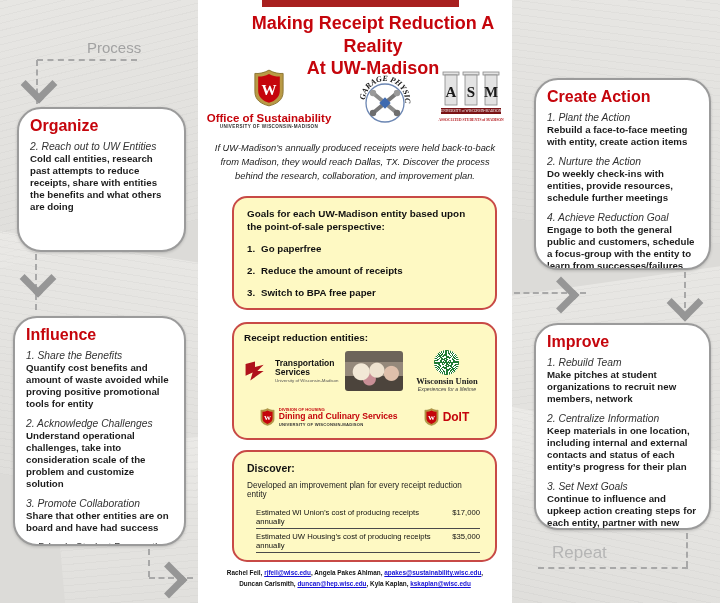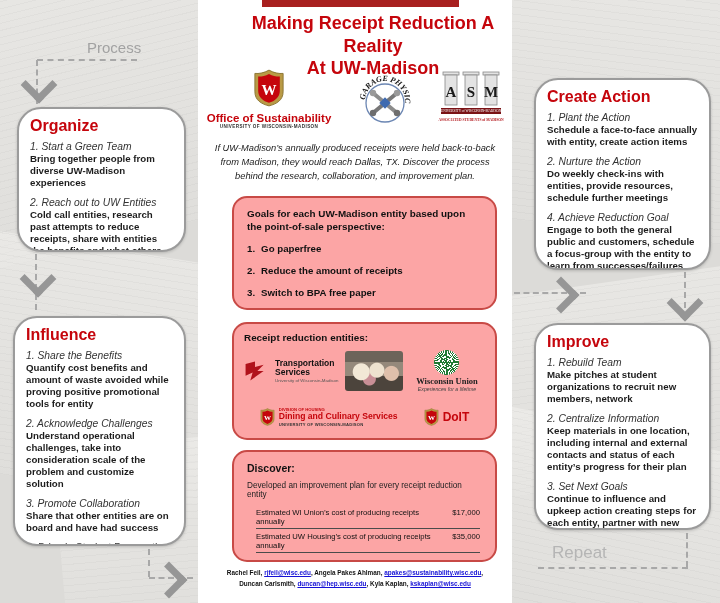--- a/index.html
+++ b/index.html
@@ -50,21 +50,21 @@
          font-weight:bold;font-size:18px;line-height:1.25;}
   .logos{position:absolute;top:60px;left:8px;right:8px;height:78px;
          display:flex;justify-content:space-between;align-items:center;}
   .logo-sust{width:126px;text-align:center;}
   .logo-sust .t1{color:#c5050c;font-size:11.5px;font-weight:bold;margin-top:1px;}
   .logo-sust .t2{color:#333;font-size:4.6px;font-weight:bold;letter-spacing:.4px;}
   .logo-union,.logo-sust,.logo-asm,.logo-garage{flex:none;}
   .intro{position:absolute;top:142px;left:14px;right:14px;text-align:center;
          font-style:italic;font-size:9.3px;line-height:1.5;color:#1c1c1c;}
 
-  .redbox{position:absolute;left:34px;width:265px;box-sizing:border-box;background:#fca5a5;
+  .redbox{position:absolute;left:34px;width:265px;box-sizing:border-box;background:#fef9c3;
           border:2px solid #c84a46;border-radius:15px;overflow:hidden;}
   #goals-box{top:196px;height:114px;padding:10px 13px;}
   .gheading{font-size:9.9px;font-weight:bold;color:#111;line-height:1.3;margin-bottom:9px;}
   .gitem{display:flex;gap:6px;font-size:9.7px;font-weight:600;color:#111;margin-bottom:11px;}
 
   #entities-box{top:322px;height:118px;padding:8px 10px;}
   .eheading{font-size:9.9px;font-weight:bold;color:#111;margin-bottom:5px;}
   .erow1{display:flex;justify-content:space-between;align-items:center;height:46px;}
   .erow2{display:flex;justify-content:center;align-items:center;gap:26px;height:38px;margin-top:4px;}
   .logo-trans{display:flex;align-items:center;gap:9px;}
@@ -133,24 +133,20 @@
   <span class="chev right" style="left:548px;top:282px;"></span>
   <div class="dash v" style="left:684px;top:272px;height:46px;"></div>
   <span class="chev down" style="left:672px;top:290px;"></span>
 
   <div class="dash v" style="left:686px;top:533px;height:34px;"></div>
   <div class="dash h" style="left:538px;top:567px;width:150px;"></div>
 
   <section class="flowbox" id="box-organize">
     <h2>Organize</h2>
     <div class="fitem">
-      <div class="ihead">1. Start a Green Team</div>
-      <div class="ibody">Bring together people from diverse UW-Madison experiences</div>
-    </div>
-    <div class="fitem">
       <div class="ihead">2. Reach out to UW Entities</div>
       <div class="ibody">Cold call entities, research past attempts to reduce receipts, share with entities the benefits and what others are doing</div>
     </div>
   </section>
 
   <section class="flowbox" id="box-influence">
     <h2>Influence</h2>
     <div class="fitem">
       <div class="ihead">1. Share the Benefits</div>
       <div class="ibody">Quantify cost benefits and amount of waste avoided while proving positive promotional tools for entity</div>
@@ -166,21 +162,21 @@
     <div class="fitem">
       <div class="ihead">4. Bring in Student Perspective</div>
 
     </div>
   </section>
 
   <section class="flowbox" id="box-create">
     <h2>Create Action</h2>
     <div class="fitem">
       <div class="ihead">1. Plant the Action</div>
-      <div class="ibody">Schedule a face-to-face annually with entity, create action items</div>
+      <div class="ibody">Rebuild a face-to-face meeting with entity, create action items</div>
     </div>
     <div class="fitem">
       <div class="ihead">2. Nurture the Action</div>
       <div class="ibody">Do weekly check-ins with entities, provide resources, schedule further meetings</div>
     </div>
     <div class="fitem">
       <div class="ihead">4. Achieve Reduction Goal</div>
       <div class="ibody">Engage to both the general public and customers, schedule a focus-group with the entity to learn from successes/failures</div>
     </div>
   </section>

